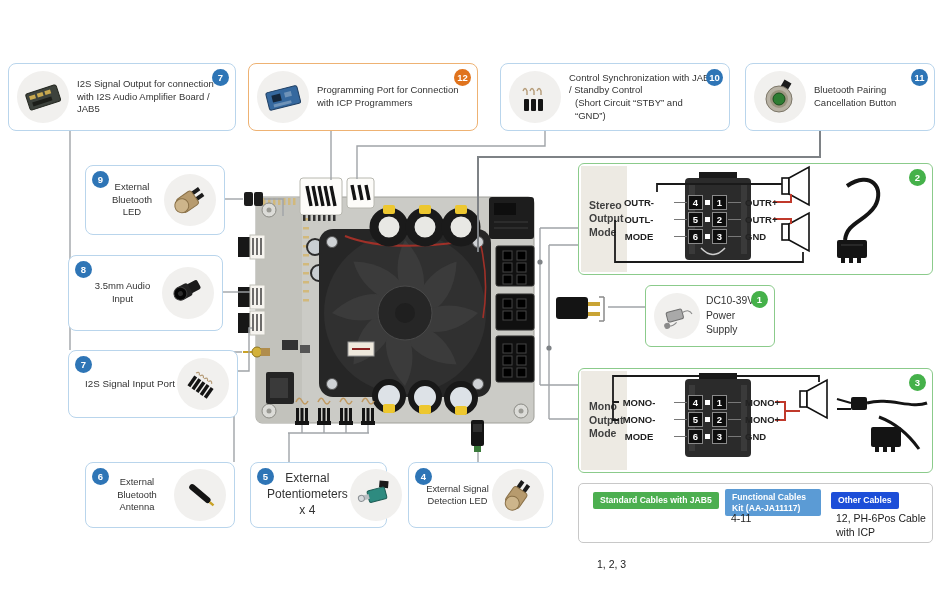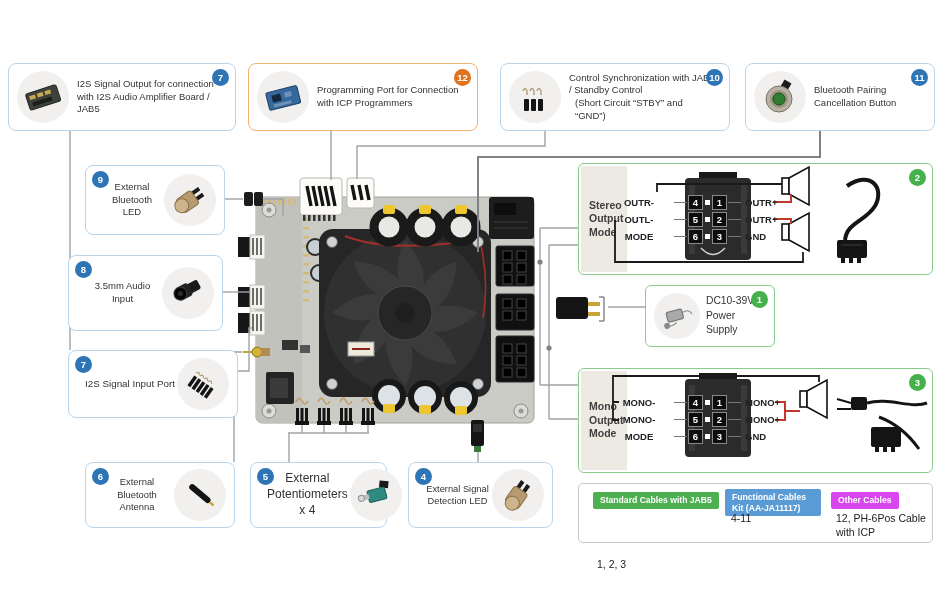--- a/index.html
+++ b/index.html
@@ -612,17 +612,17 @@
         <span class="pline"></span>
       <span class="rlabel">GND</span>
     </div>
   </div>
 
   <div class="box gray" style="left:578px;top:483px;width:355px;height:60px;">
     <div class="chip" style="left:14px;top:8px;background:#4caf50;">Standard Cables with JAB5</div>
     <div class="lnote" style="left:18px;top:30px;margin-top:44px;">1, 2, 3</div>
     <div class="chip" style="left:146px;top:5px;width:96px;background:#5b9bd5;box-sizing:border-box;">Functional Cables Kit (AA-JA11117)</div>
     <div class="lnote" style="left:152px;top:28px;">4-11</div>
-    <div class="chip" style="left:252px;top:8px;background:#d946ef;">Other Cables</div>
+    <div class="chip" style="left:252px;top:8px;background:#1d4ed8;">Other Cables</div>
     <div class="lnote" style="left:257px;top:28px;width:92px;">12, PH-6Pos Cable with ICP</div>
   </div>
 
 </div>
 
 </body></html>

